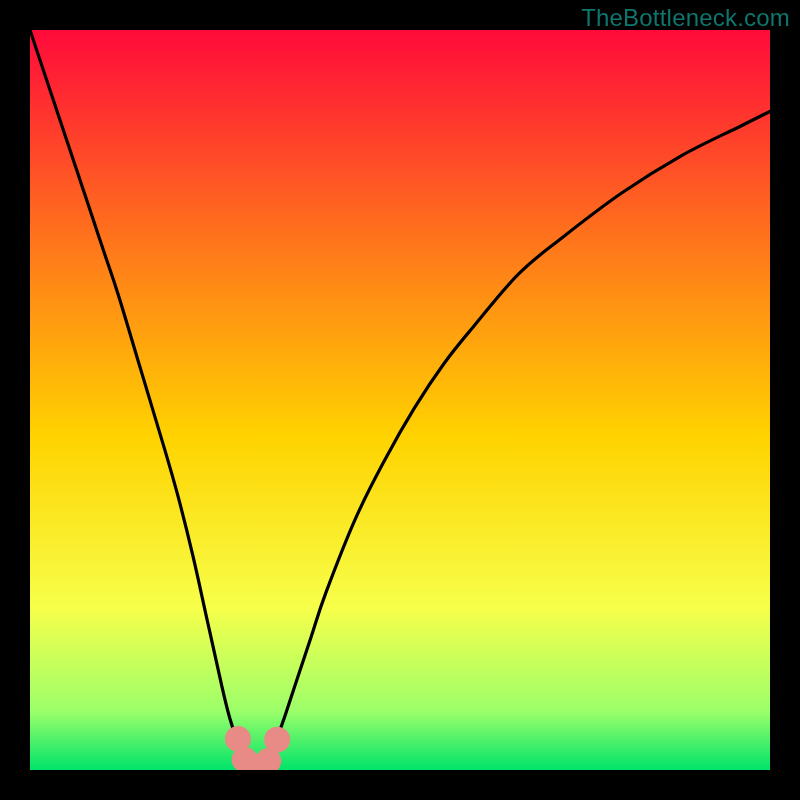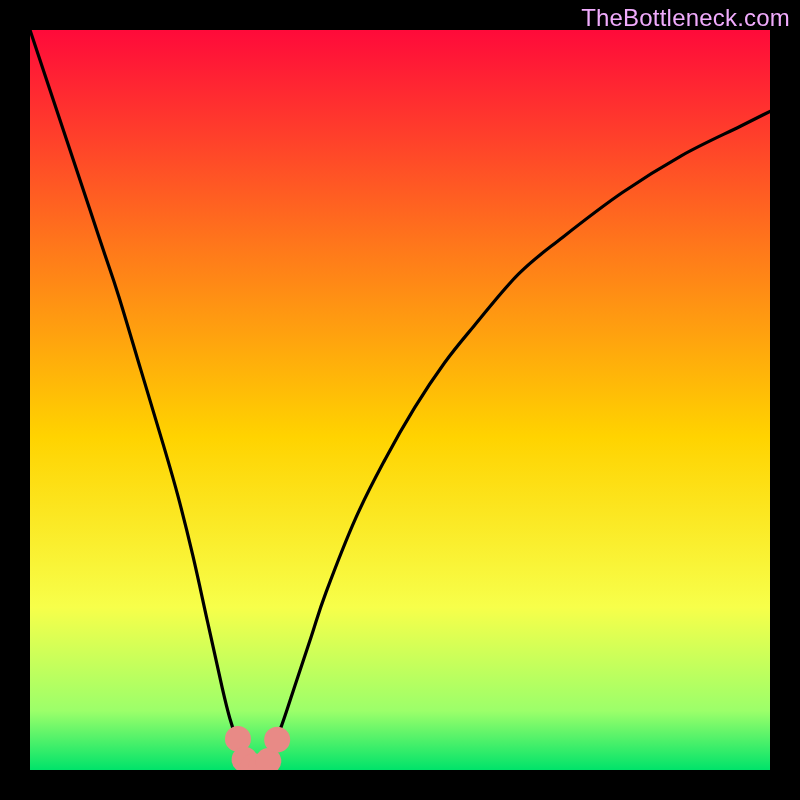--- a/index.html
+++ b/index.html
@@ -24,21 +24,21 @@
     top: 30px;
     left: 30px;
     width: 740px;
     height: 740px;
     overflow: hidden;
   }
   .watermark {
     position: absolute;
     top: 4px;
     right: 10px;
-    color: #f0abfc;
+    color: #0f766e;
     font-size: 24px;
     font-weight: 500;
     letter-spacing: 0.2px;
     user-select: none;
   }
   svg { display: block; }
 </style>
 </head>
 <body>
 

